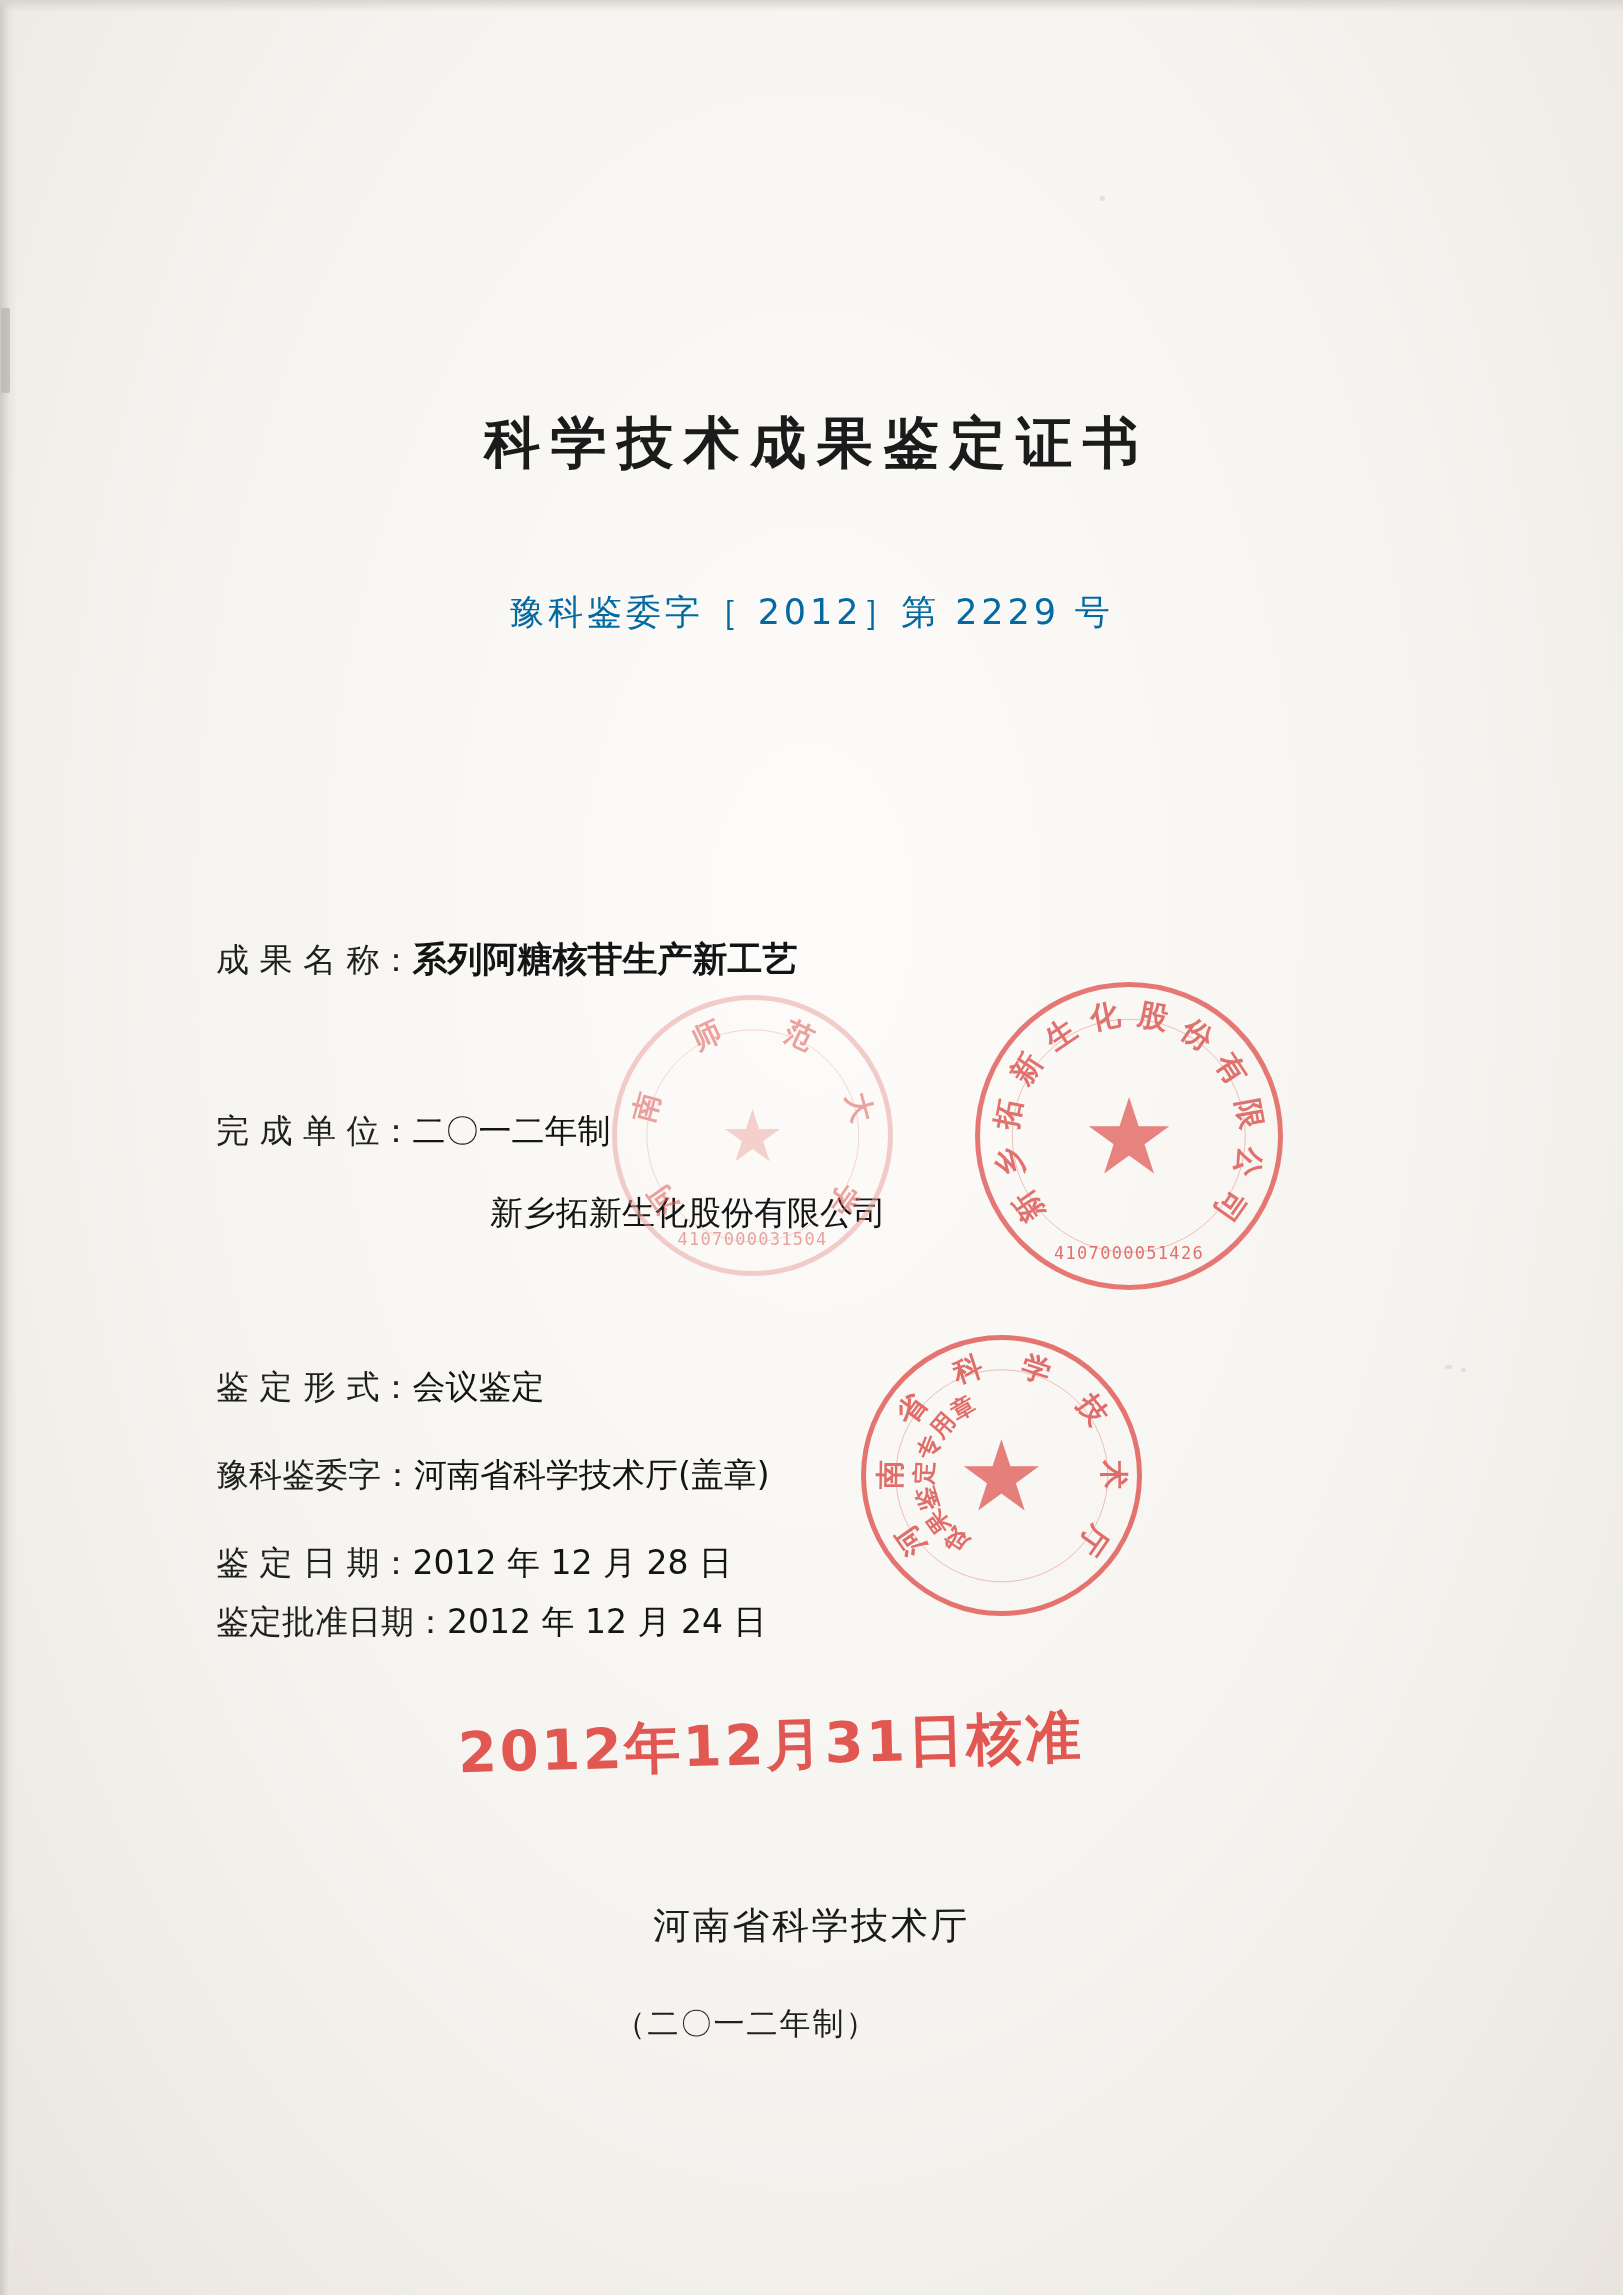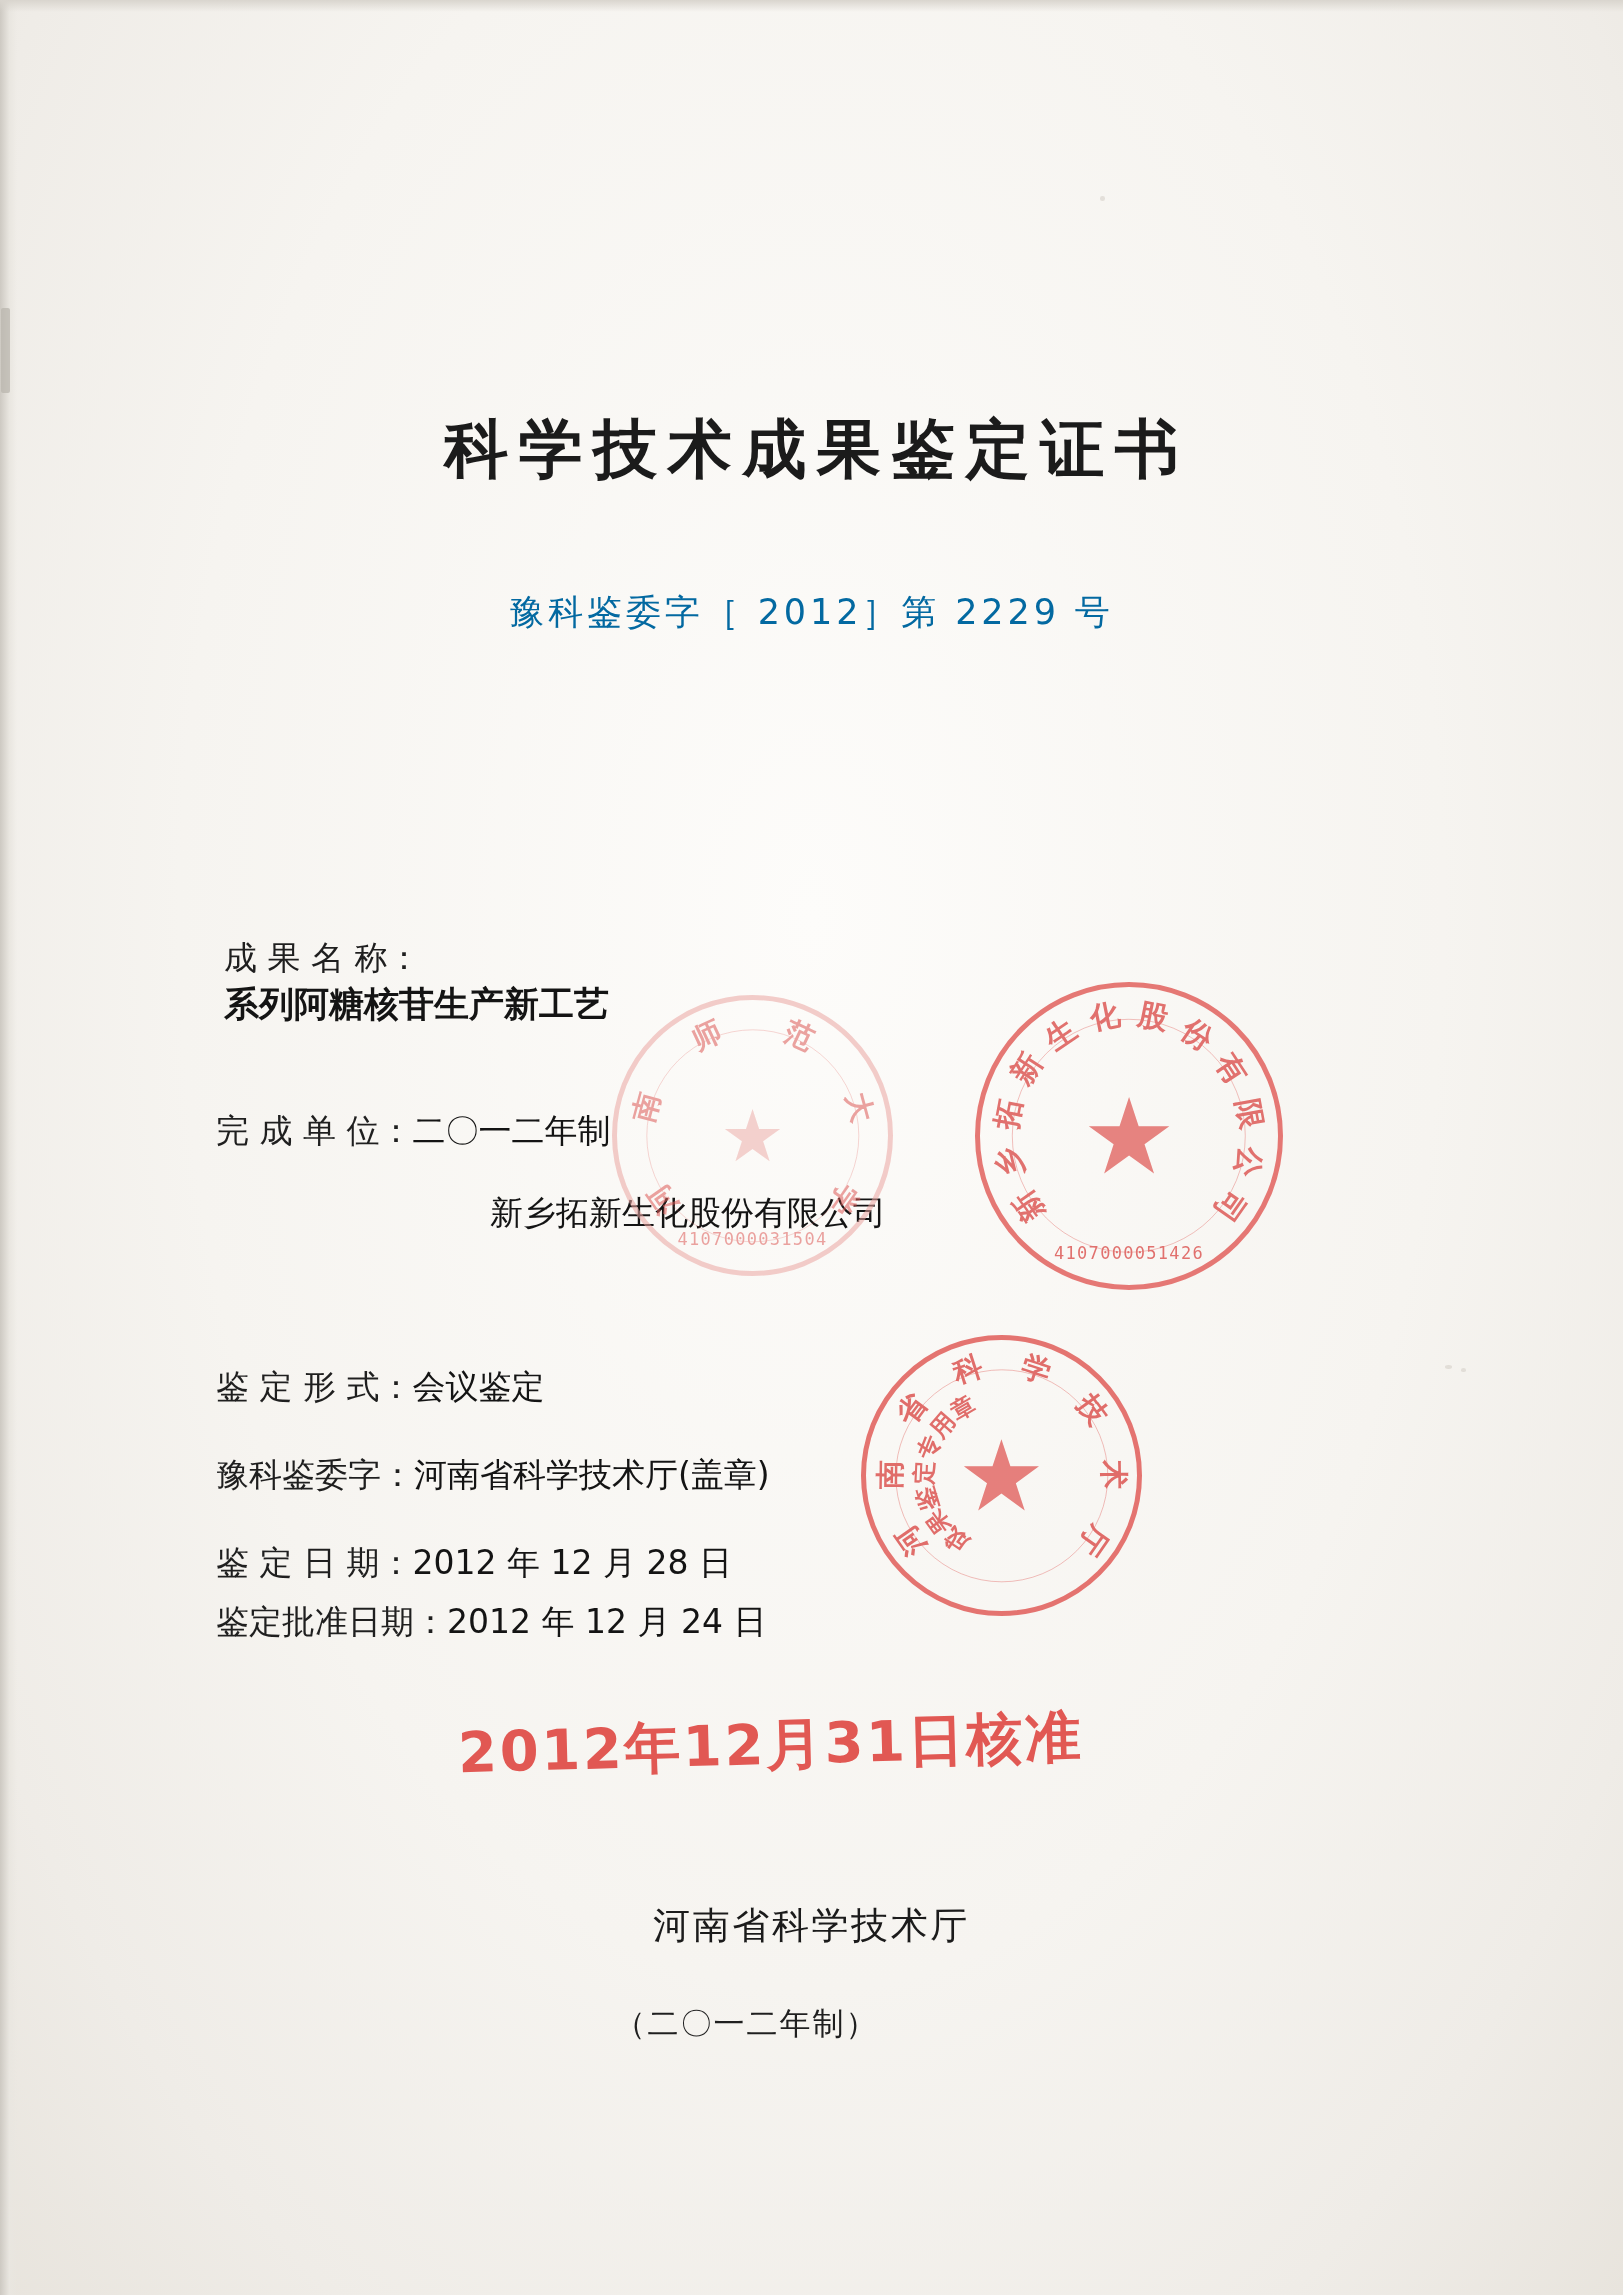--- a/index.html
+++ b/index.html
@@ -54,21 +54,21 @@
 
   
   .doc-title {
     position: absolute;
     left: 0;
     top: 406px;
     width: 1623px;
     text-align: center;
     font-family: "DejaVu Sans", sans-serif;
     font-weight: bold;
-    font-size: 64px;
+    font-size: 56px;
     letter-spacing: 10.5px;
     color: #1b1b1b;
     text-indent: 10.5px;
   }
 
   .doc-number {
     position: absolute;
     left: 0;
     top: 589px;
     width: 1623px;
@@ -102,21 +102,21 @@
     font-family: "DejaVu Sans", sans-serif;
     font-size: 33px;
     color: #141414;
     white-space: nowrap;
   }
   .field-value.bold {
     font-weight: bold;
     font-size: 35px;
   }
 
-  .row-name      { position: absolute; left: 8px;   top: 0; flex-direction: column;    }
+  .row-name      { position: absolute; left: 0;   top: 0;    }
   .row-unit      { position: absolute; left: 0;   top: 173px;}
   .row-unit2     { position: absolute; left: 274px; top: 255px;}
   .row-form      { position: absolute; left: 0;   top: 429px;}
   .row-org       { position: absolute; left: 0;   top: 517px;}
   .row-date      { position: absolute; left: 0;   top: 605px;}
   .row-approve   { position: absolute; left: 0;   top: 664px;}
 
   
   .footer-org {
     position: absolute;

